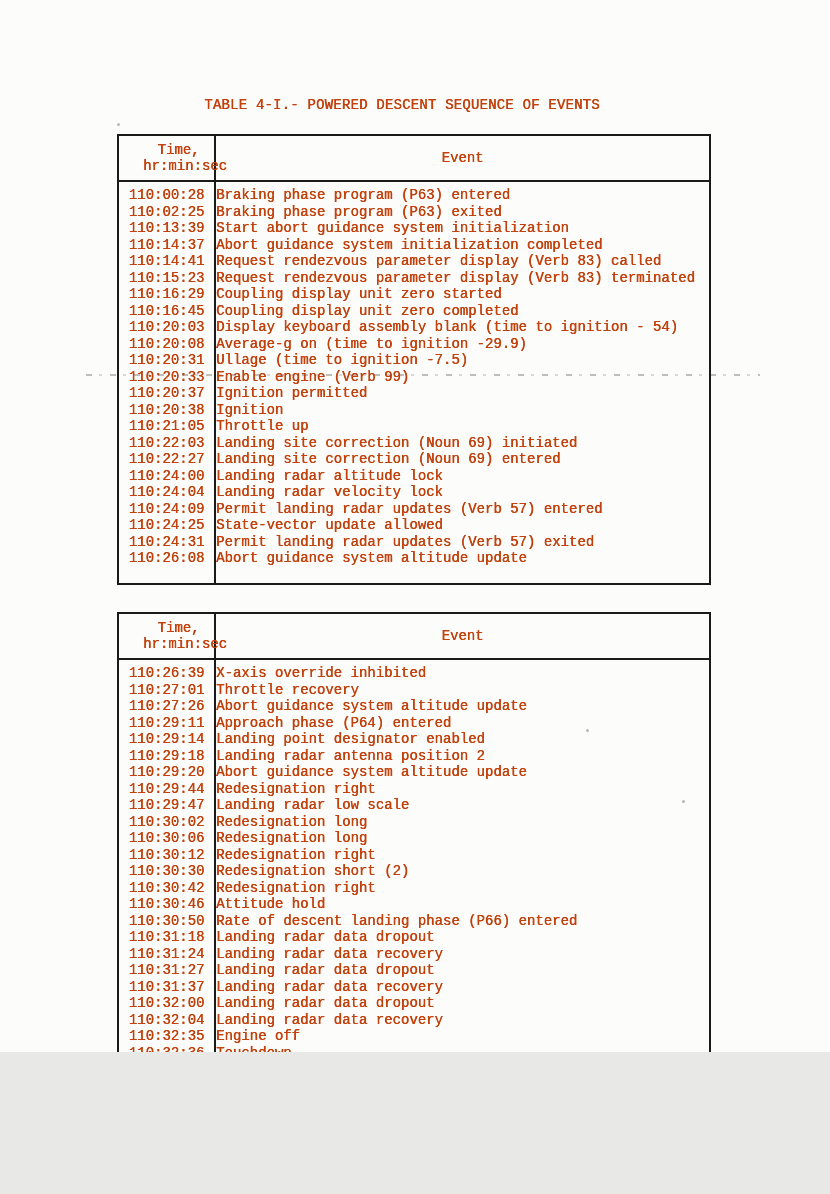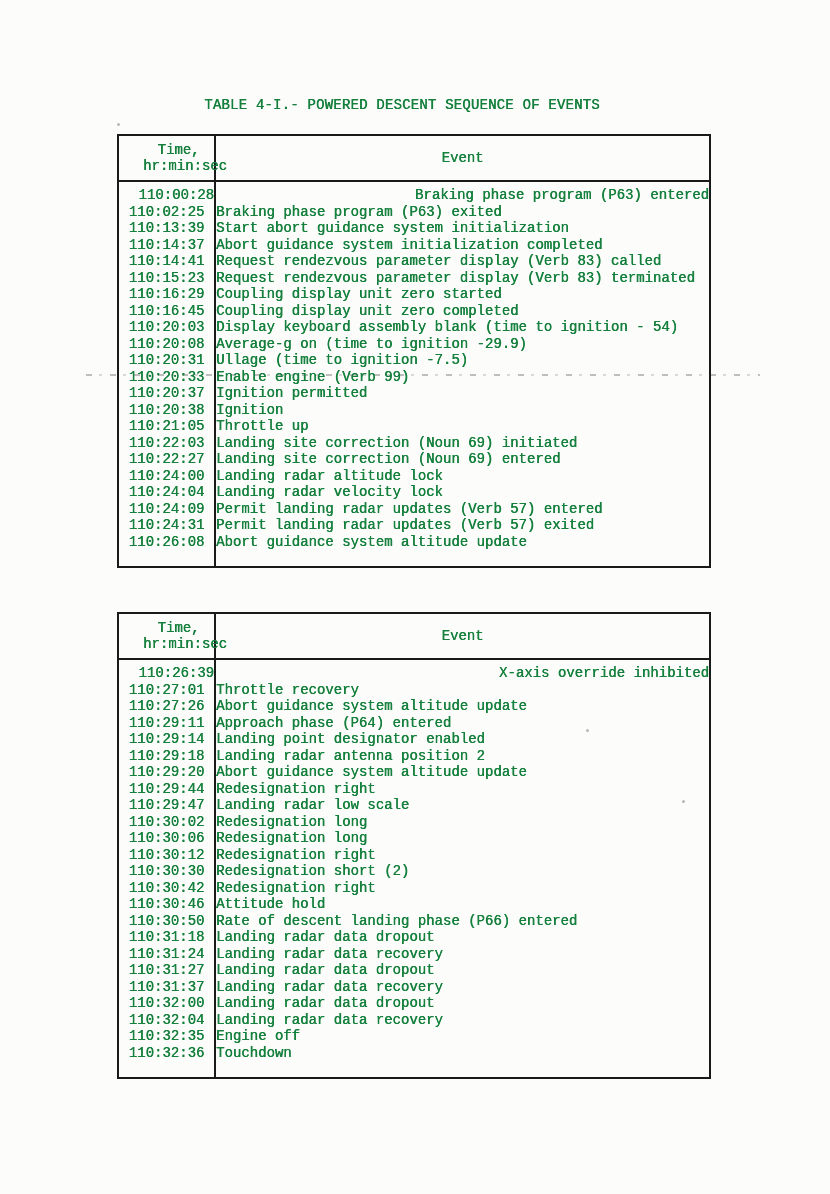--- a/index.html
+++ b/index.html
@@ -3,26 +3,26 @@
 <meta charset="utf-8">
 <style>
   html, body {
     margin: 0;
     padding: 0;
     background: #e8e8e6;
   }
   .page {
     position: relative;
     width: 830px;
-    height: 1194px;
+    height: 1052px;
     margin: 0 auto;
     background: #fcfcfa;
     overflow: hidden;
     font-family: "Liberation Mono", "DejaVu Sans Mono", monospace;
-    color: #15803d;
+    color: #c2410c;
   }
   .doc-title {
     position: absolute;
     top: 97px;
     left: 0;
     width: 830px;
     box-sizing: border-box;
     padding-right: 26px;
     text-align: center;
     font-size: 14px;
@@ -61,21 +61,21 @@
     padding: 0;
     line-height: 16.5px;
     vertical-align: top;
     white-space: nowrap;
   }
   td.time-cell {
     text-align: center;
     border-right: 2px solid #1a1a1a;
   }
   td.event-cell { padding-left: 16px; }
-  tbody tr:first-child td { padding-top: 5px; text-align: right; }
+  tbody tr:first-child td { padding-top: 5px; }
   tbody tr:last-child td { padding-bottom: 16px; }
 
   
   .scan-dash {
     position: absolute;
     top: 374px;
     left: 86px;
     width: 674px;
     height: 2px;
     background: repeating-linear-gradient(90deg,
@@ -192,20 +192,24 @@
       </tr>
         <tr>
         <td class="time-cell">110:24:04</td>
         <td class="event-cell">Landing radar velocity lock</td>
       </tr>
         <tr>
         <td class="time-cell">110:24:09</td>
         <td class="event-cell">Permit landing radar updates (Verb 57) entered</td>
       </tr>
         <tr>
+        <td class="time-cell">110:24:25</td>
+        <td class="event-cell">State-vector update allowed</td>
+      </tr>
+        <tr>
         <td class="time-cell">110:24:31</td>
         <td class="event-cell">Permit landing radar updates (Verb 57) exited</td>
       </tr>
         <tr>
         <td class="time-cell">110:26:08</td>
         <td class="event-cell">Abort guidance system altitude update</td>
       </tr>
       </tbody>
   </table>
 

